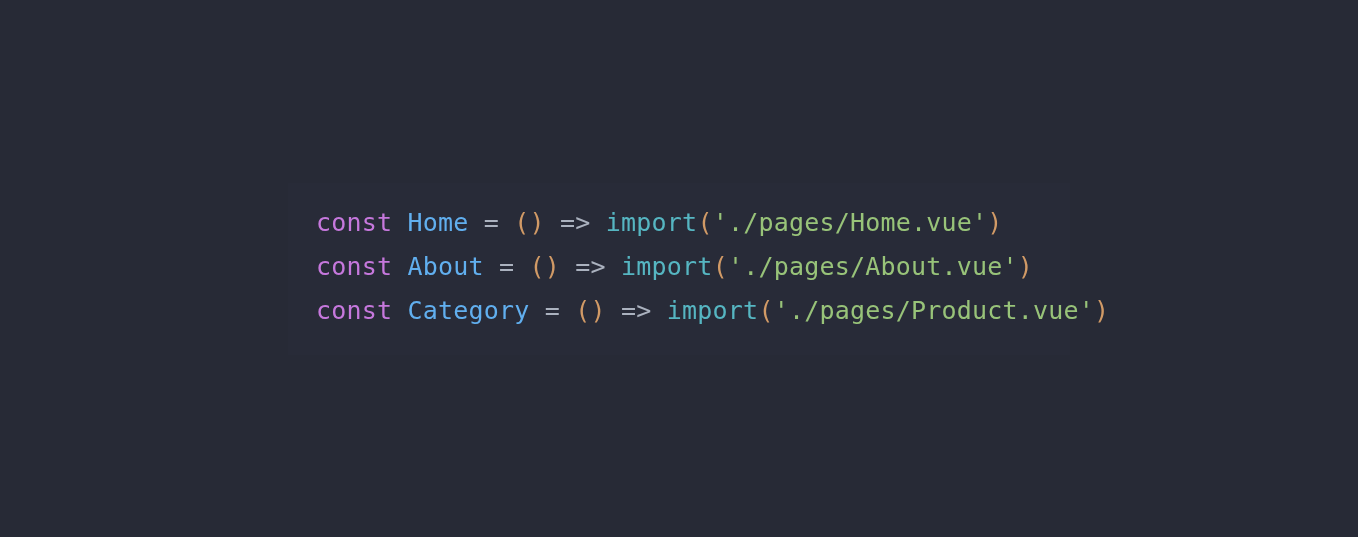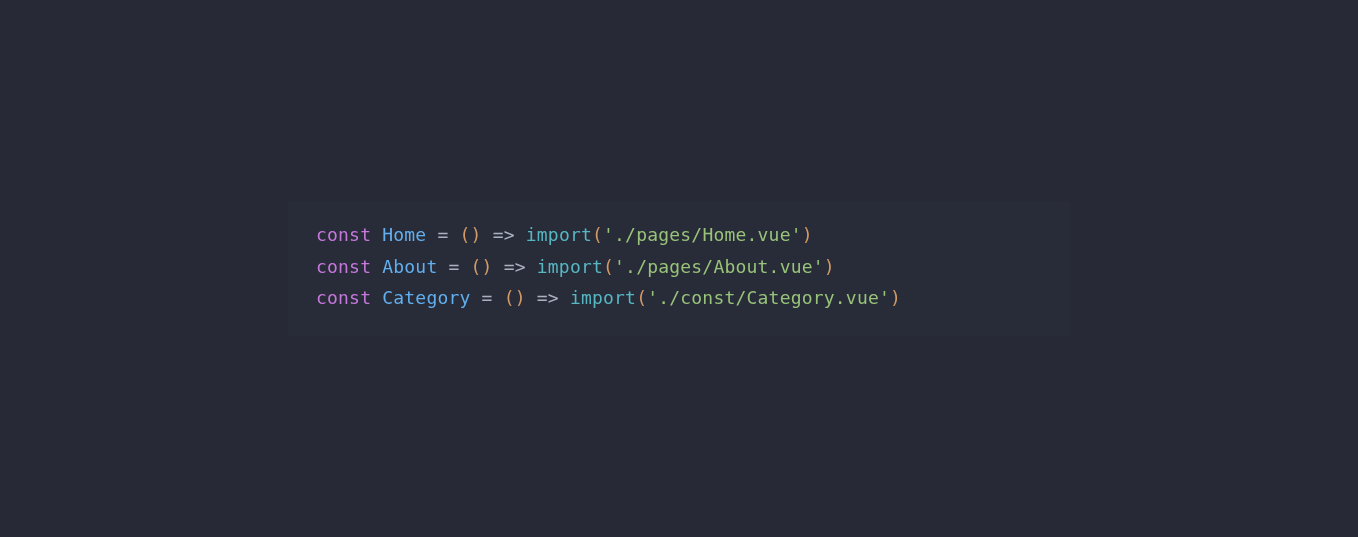--- a/index.html
+++ b/index.html
@@ -17,21 +17,21 @@
     display: flex;
     align-items: center;
     justify-content: center;
   }
   .panel {
     background: #282b38;
     padding: 18px 28px 22px 28px;
     box-sizing: border-box;
     width: 782px;
     font-family: "Menlo", "Consolas", "DejaVu Sans Mono", "Liberation Mono", monospace;
-    font-size: 18px;
+    font-size: 25px;
     line-height: 1.76;
     letter-spacing: 0.2px;
   }
   .line { white-space: pre; }
   .kw    { color: #c678dd; }     
   .name  { color: #61afef; }     
   .plain { color: #abb2bf; }     
   .punc  { color: #d19a66; }     
   .arrow { color: #abb2bf; }     
   .call  { color: #56b6c2; }     
@@ -40,17 +40,17 @@
 </head>
 <body>
 
 <div class="wrap">
   <div class="panel">
 
     <div class="line"><span class="kw">const</span><span class="plain"> </span><span class="name">Home</span><span class="plain"> = </span><span class="punc">(</span><span class="punc">)</span><span class="arrow"> =&gt; </span><span class="call">import</span><span class="punc">(</span><span class="str">'./pages/Home.vue'</span><span class="punc">)</span></div>
 
     <div class="line"><span class="kw">const</span><span class="plain"> </span><span class="name">About</span><span class="plain"> = </span><span class="punc">(</span><span class="punc">)</span><span class="arrow"> =&gt; </span><span class="call">import</span><span class="punc">(</span><span class="str">'./pages/About.vue'</span><span class="punc">)</span></div>
 
-    <div class="line"><span class="kw">const</span><span class="plain"> </span><span class="name">Category</span><span class="plain"> = </span><span class="punc">(</span><span class="punc">)</span><span class="arrow"> =&gt; </span><span class="call">import</span><span class="punc">(</span><span class="str">'./const/Category.vue'</span><span class="punc">)</span></div>
+    <div class="line"><span class="kw">const</span><span class="plain"> </span><span class="name">Category</span><span class="plain"> = </span><span class="punc">(</span><span class="punc">)</span><span class="arrow"> =&gt; </span><span class="call">import</span><span class="punc">(</span><span class="str">'./pages/Product.vue'</span><span class="punc">)</span></div>
 
 
   </div>
 </div>
 
 </body></html>

